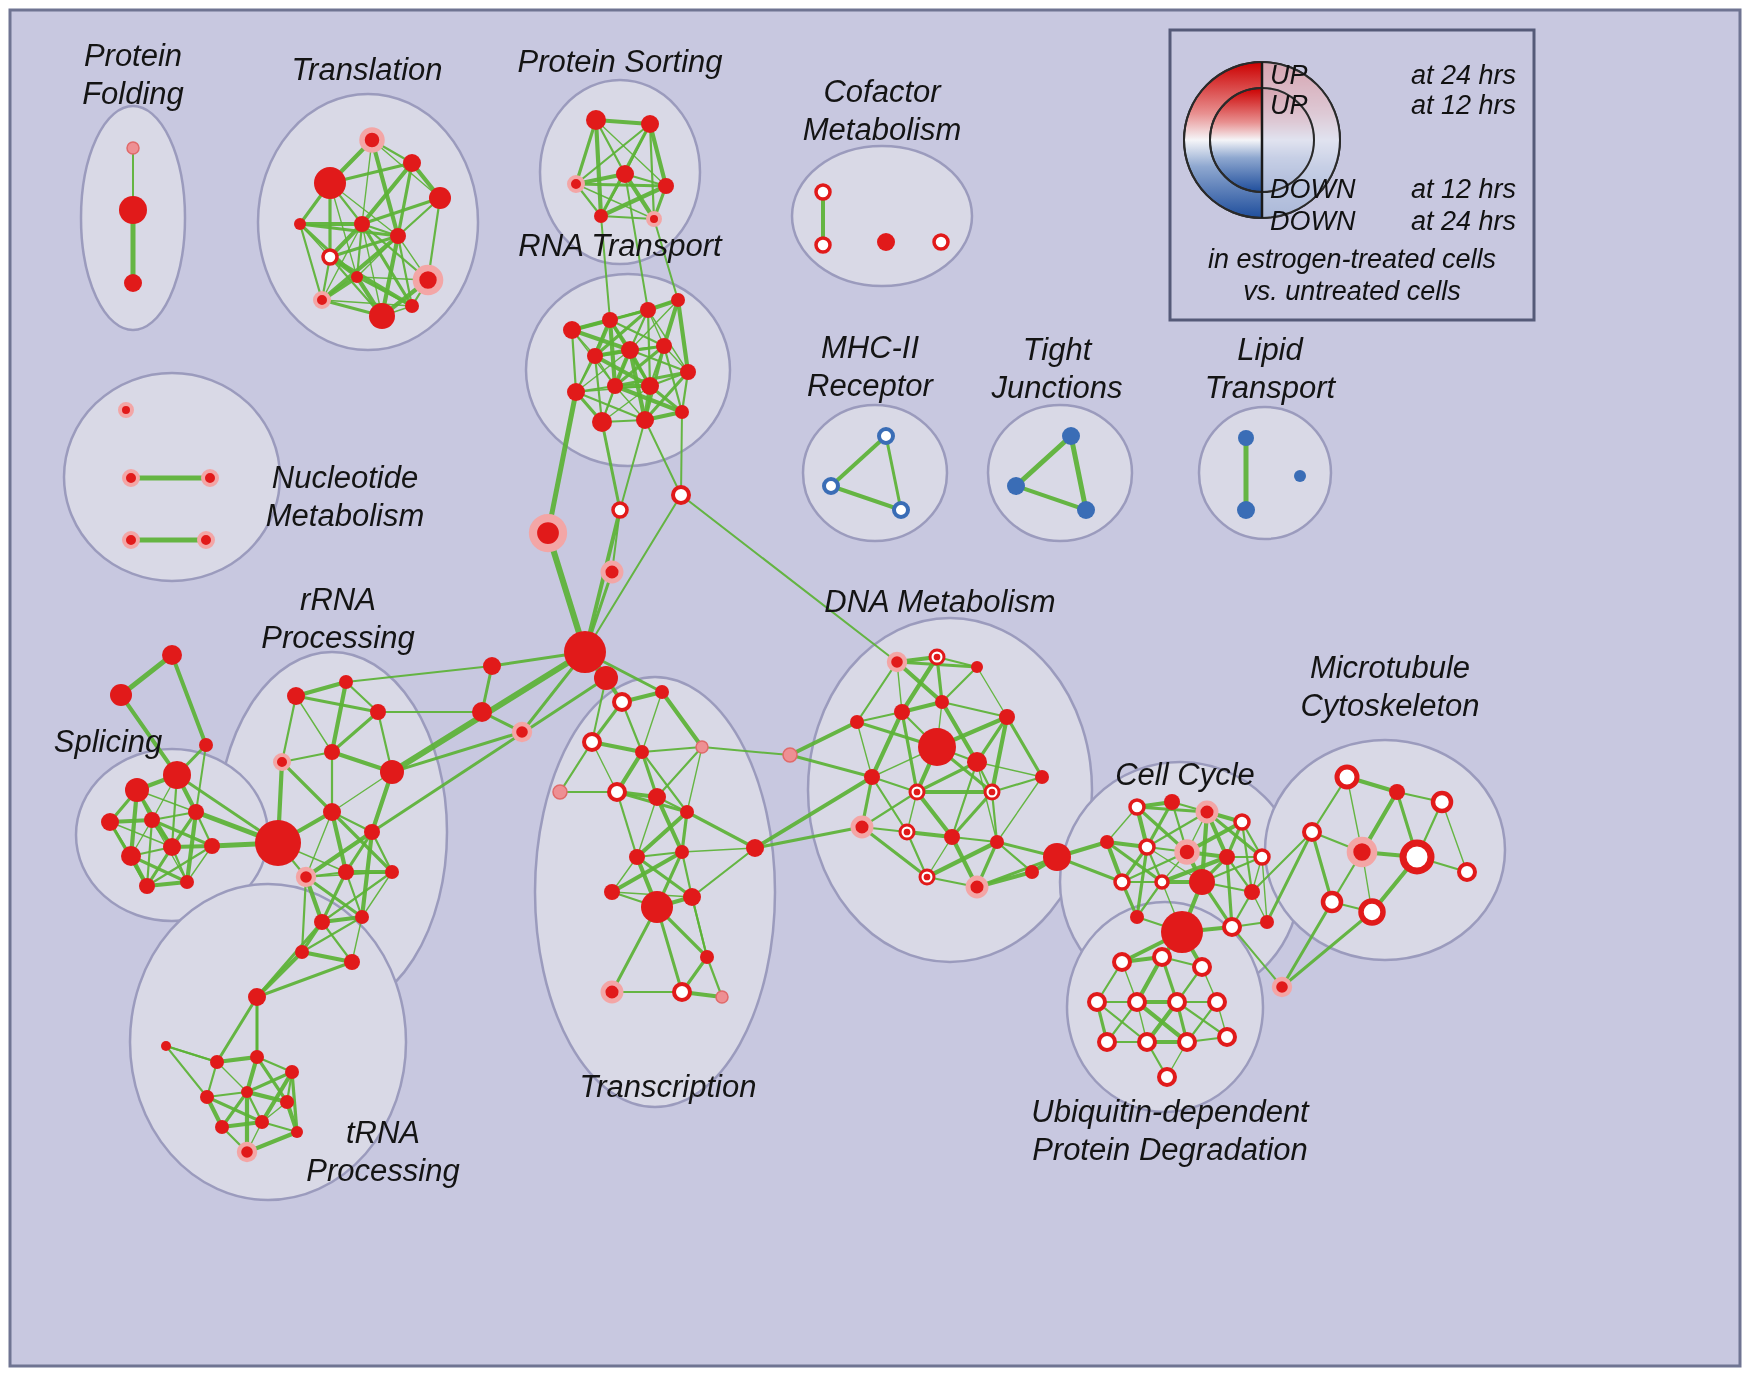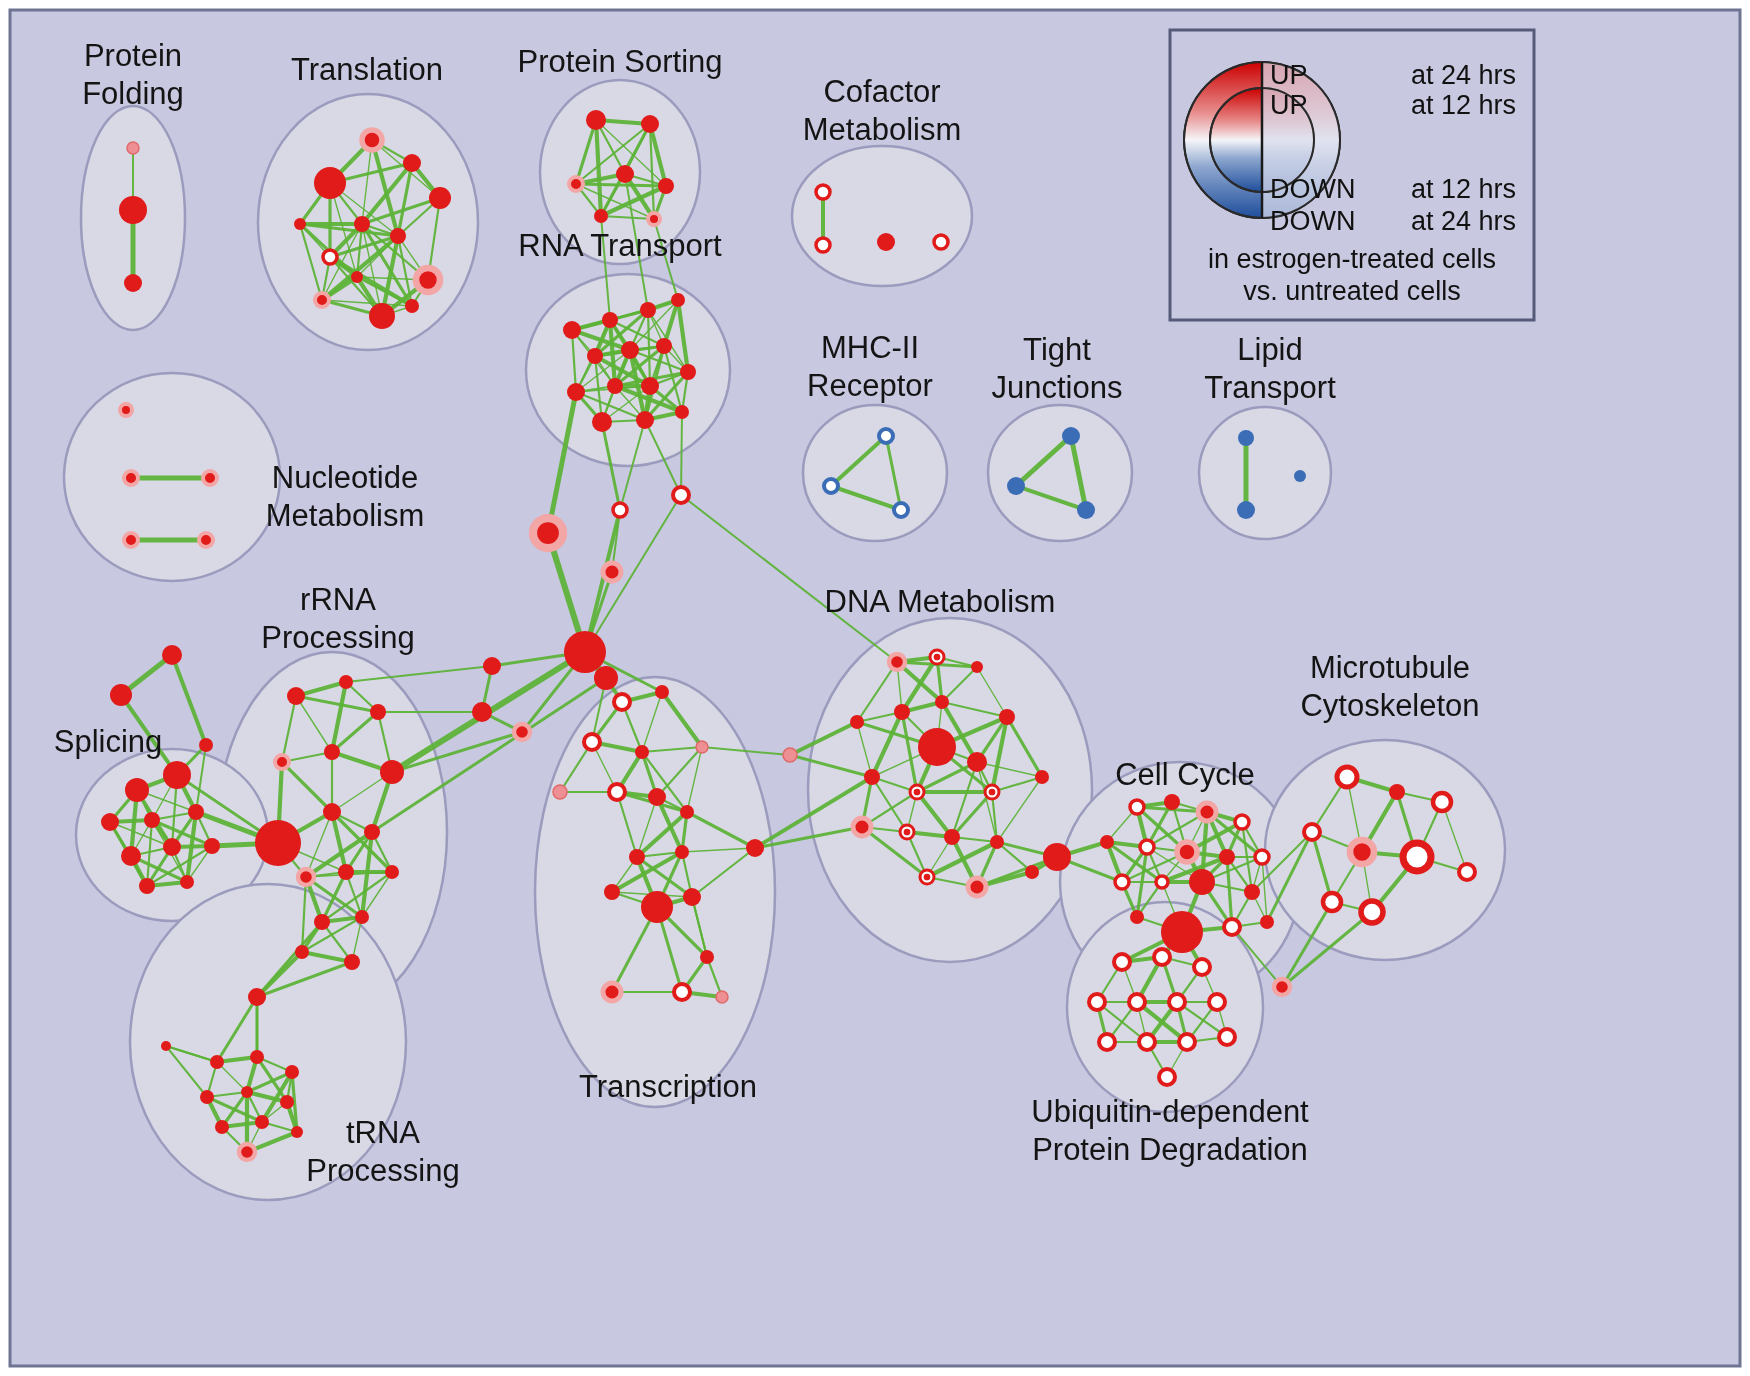--- a/index.html
+++ b/index.html
@@ -1,16 +1,16 @@
 <!DOCTYPE html>
 <html><head>
 <meta charset="utf-8">
 <style>
   html,body{margin:0;padding:0;background:#ffffff;}
-  #stage{width:1750px;height:1376px;position:relative;}
+  #stage{width:1750px;height:1376px;position:relative;font-style:italic;}
   svg{display:block;}
   text{font-family:"Liberation Sans","DejaVu Sans",sans-serif;}
   .cluster-label{font-size:31px;fill:#141414;}
   .legend-word{font-size:27px;fill:#111;}
   .legend-time{font-size:27px;fill:#111;}
   .legend-caption{font-size:27px;fill:#111;}
 </style>
 </head>
 <body>
 

